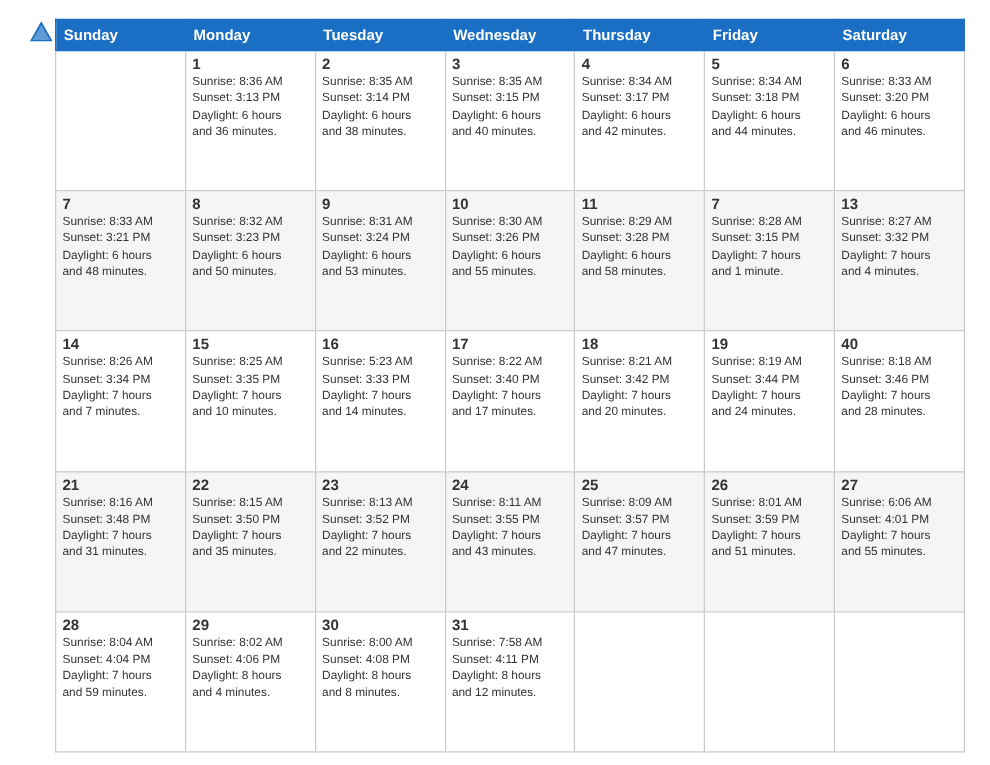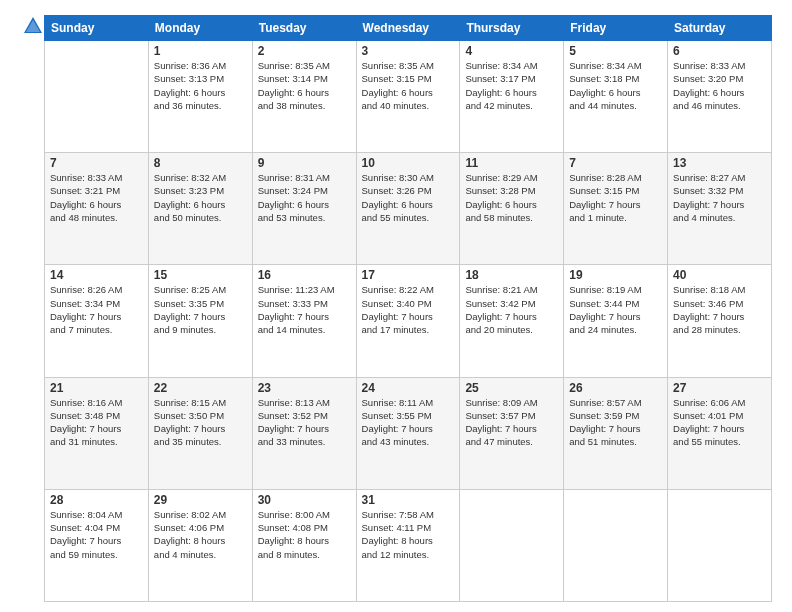--- a/index.html
+++ b/index.html
@@ -191,25 +191,25 @@
             <div class="day-info"><span>Sunrise: 8:27 AM</span><br><span>Sunset: 3:32 PM</span><br><span>Daylight: 7 hours</span><br><span>and 4 minutes.</span><br></div>
           </td>
         </tr>
         <tr>
           <td>
             <span class="day-number">14</span>
             <div class="day-info"><span>Sunrise: 8:26 AM</span><br><span>Sunset: 3:34 PM</span><br><span>Daylight: 7 hours</span><br><span>and 7 minutes.</span><br></div>
           </td>
           <td>
             <span class="day-number">15</span>
-            <div class="day-info"><span>Sunrise: 8:25 AM</span><br><span>Sunset: 3:35 PM</span><br><span>Daylight: 7 hours</span><br><span>and 9 minutes.</span><br></div>
+            <div class="day-info"><span>Sunrise: 8:25 AM</span><br><span>Sunset: 3:35 PM</span><br><span>Daylight: 7 hours</span><br><span>and 10 minutes.</span><br></div>
           </td>
           <td>
             <span class="day-number">16</span>
-            <div class="day-info"><span>Sunrise: 11:23 AM</span><br><span>Sunset: 3:33 PM</span><br><span>Daylight: 7 hours</span><br><span>and 14 minutes.</span><br></div>
+            <div class="day-info"><span>Sunrise: 5:23 AM</span><br><span>Sunset: 3:33 PM</span><br><span>Daylight: 7 hours</span><br><span>and 14 minutes.</span><br></div>
           </td>
           <td>
             <span class="day-number">17</span>
             <div class="day-info"><span>Sunrise: 8:22 AM</span><br><span>Sunset: 3:40 PM</span><br><span>Daylight: 7 hours</span><br><span>and 17 minutes.</span><br></div>
           </td>
           <td>
             <span class="day-number">18</span>
             <div class="day-info"><span>Sunrise: 8:21 AM</span><br><span>Sunset: 3:42 PM</span><br><span>Daylight: 7 hours</span><br><span>and 20 minutes.</span><br></div>
           </td>
           <td>
@@ -225,33 +225,33 @@
           <td>
             <span class="day-number">21</span>
             <div class="day-info"><span>Sunrise: 8:16 AM</span><br><span>Sunset: 3:48 PM</span><br><span>Daylight: 7 hours</span><br><span>and 31 minutes.</span><br></div>
           </td>
           <td>
             <span class="day-number">22</span>
             <div class="day-info"><span>Sunrise: 8:15 AM</span><br><span>Sunset: 3:50 PM</span><br><span>Daylight: 7 hours</span><br><span>and 35 minutes.</span><br></div>
           </td>
           <td>
             <span class="day-number">23</span>
-            <div class="day-info"><span>Sunrise: 8:13 AM</span><br><span>Sunset: 3:52 PM</span><br><span>Daylight: 7 hours</span><br><span>and 33 minutes.</span><br></div>
+            <div class="day-info"><span>Sunrise: 8:13 AM</span><br><span>Sunset: 3:52 PM</span><br><span>Daylight: 7 hours</span><br><span>and 22 minutes.</span><br></div>
           </td>
           <td>
             <span class="day-number">24</span>
             <div class="day-info"><span>Sunrise: 8:11 AM</span><br><span>Sunset: 3:55 PM</span><br><span>Daylight: 7 hours</span><br><span>and 43 minutes.</span><br></div>
           </td>
           <td>
             <span class="day-number">25</span>
             <div class="day-info"><span>Sunrise: 8:09 AM</span><br><span>Sunset: 3:57 PM</span><br><span>Daylight: 7 hours</span><br><span>and 47 minutes.</span><br></div>
           </td>
           <td>
             <span class="day-number">26</span>
-            <div class="day-info"><span>Sunrise: 8:57 AM</span><br><span>Sunset: 3:59 PM</span><br><span>Daylight: 7 hours</span><br><span>and 51 minutes.</span><br></div>
+            <div class="day-info"><span>Sunrise: 8:01 AM</span><br><span>Sunset: 3:59 PM</span><br><span>Daylight: 7 hours</span><br><span>and 51 minutes.</span><br></div>
           </td>
           <td>
             <span class="day-number">27</span>
             <div class="day-info"><span>Sunrise: 6:06 AM</span><br><span>Sunset: 4:01 PM</span><br><span>Daylight: 7 hours</span><br><span>and 55 minutes.</span><br></div>
           </td>
         </tr>
         <tr>
           <td>
             <span class="day-number">28</span>
             <div class="day-info"><span>Sunrise: 8:04 AM</span><br><span>Sunset: 4:04 PM</span><br><span>Daylight: 7 hours</span><br><span>and 59 minutes.</span><br></div>

